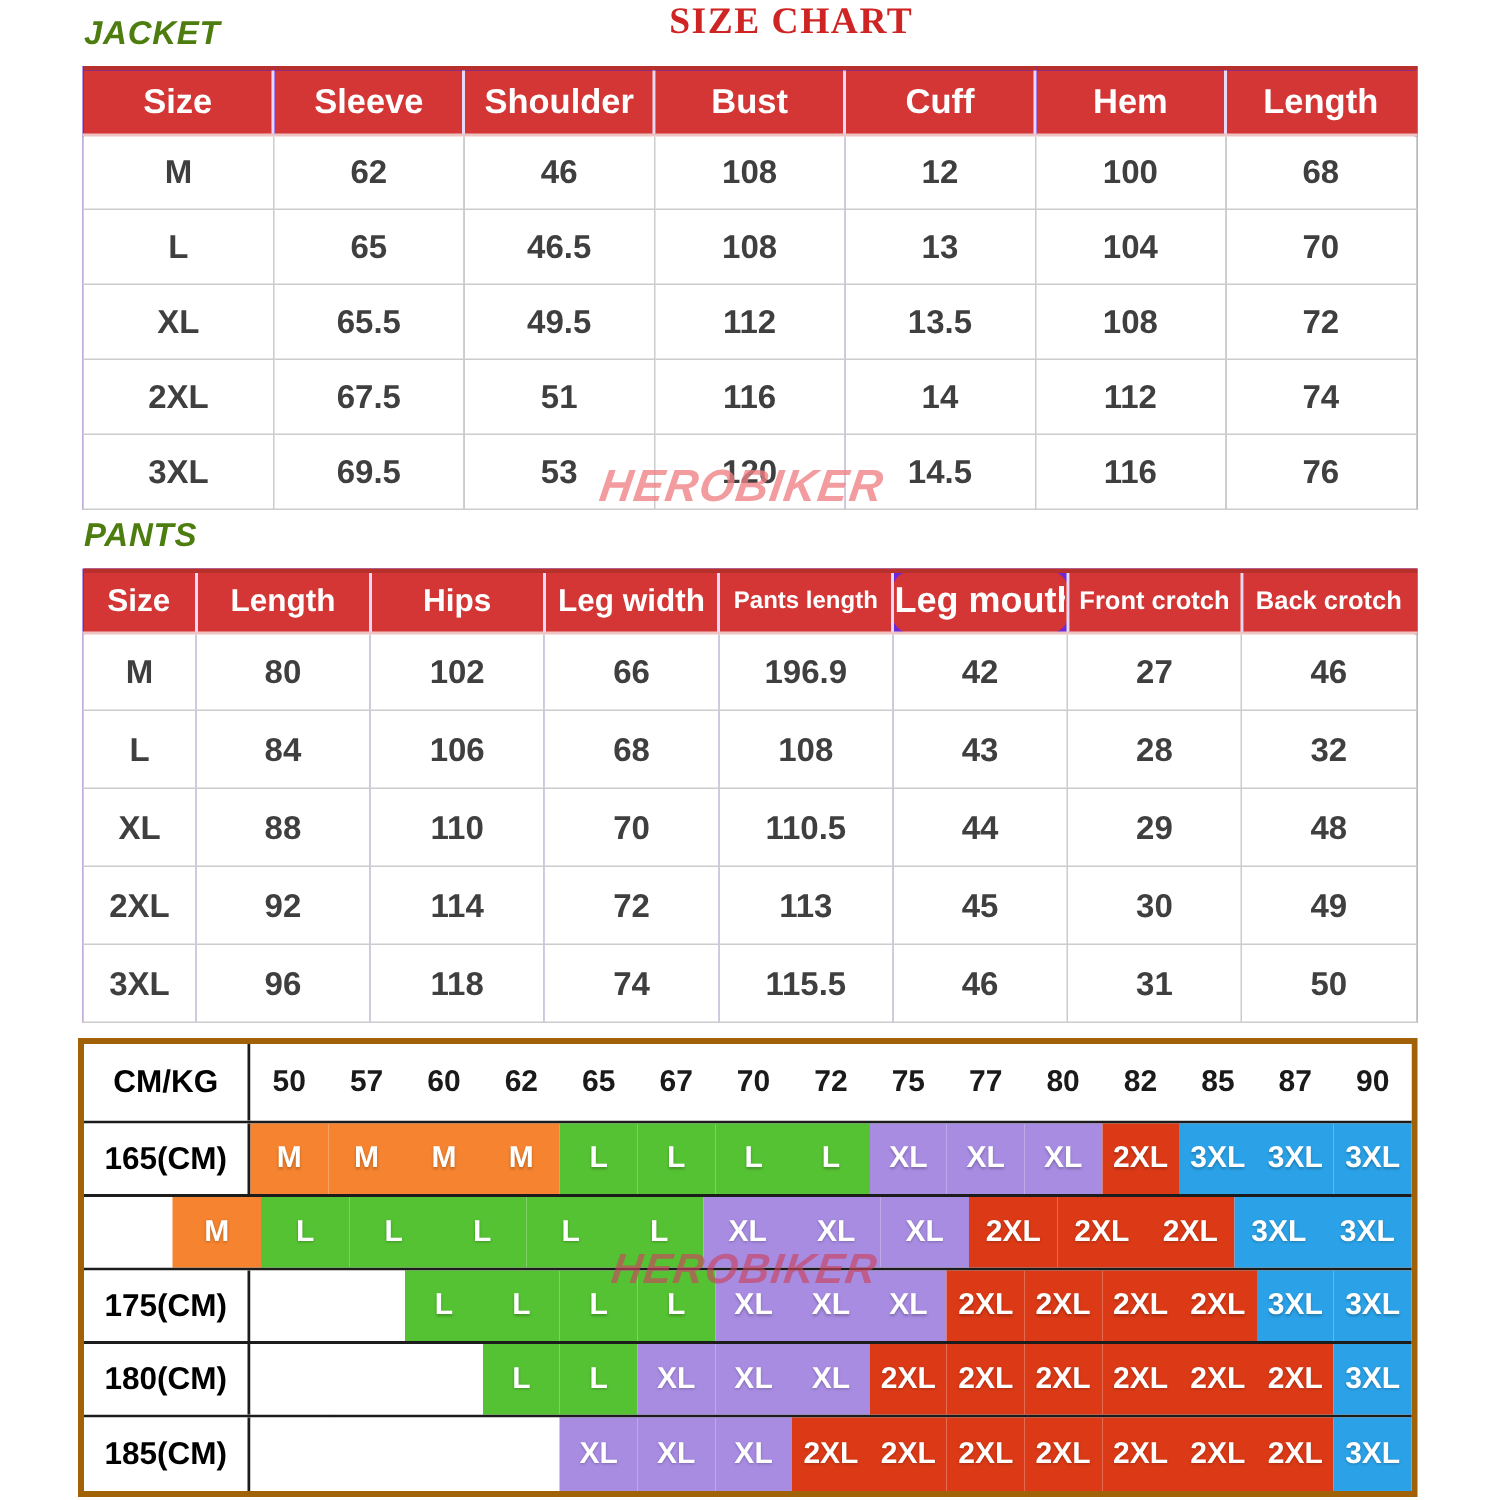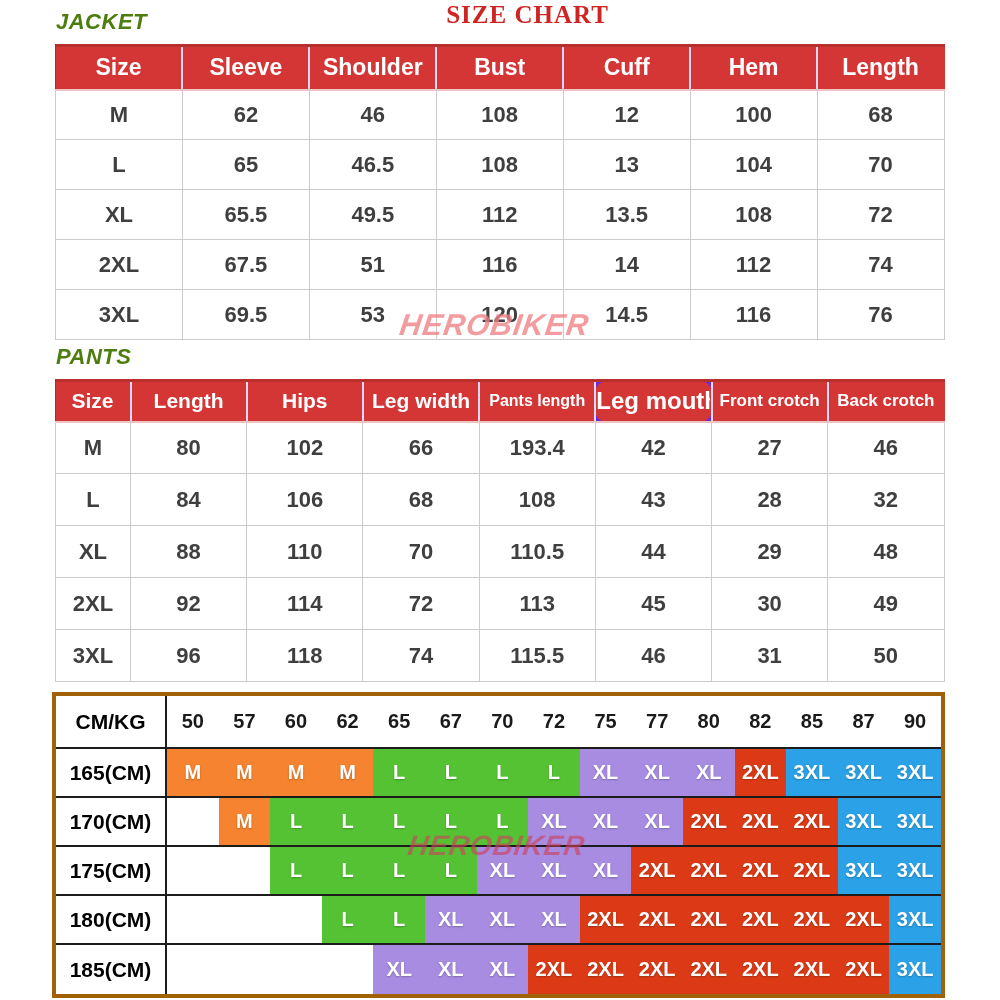--- a/index.html
+++ b/index.html
@@ -211,21 +211,21 @@
         <th>Front crotch</th>
         <th>Back crotch</th>
       </tr>
     </thead>
   <tbody>
       <tr>
         <td>M</td>
         <td>80</td>
         <td>102</td>
         <td>66</td>
-        <td>193.4</td>
+        <td>196.9</td>
         <td>42</td>
         <td>27</td>
         <td>46</td>
       </tr>
       <tr>
         <td>L</td>
         <td>84</td>
         <td>106</td>
         <td>68</td>
         <td>108</td>
@@ -297,21 +297,20 @@
       <div class="m-cell sized" style="background: rgb(85, 194, 51);">L</div>
       <div class="m-cell sized" style="background: rgb(168, 140, 226);">XL</div>
       <div class="m-cell sized" style="background: rgb(168, 140, 226);">XL</div>
       <div class="m-cell sized" style="background: rgb(168, 140, 226);">XL</div>
       <div class="m-cell sized" style="background: rgb(220, 58, 22);">2XL</div>
       <div class="m-cell sized" style="background: rgb(43, 162, 232);">3XL</div>
       <div class="m-cell sized" style="background: rgb(43, 162, 232);">3XL</div>
       <div class="m-cell sized" style="background: rgb(43, 162, 232);">3XL</div>
     </div>
     <div class="m-row">
-      <div class="m-height">170(CM)</div>
       <div class="m-cell"></div>
       <div class="m-cell sized" style="background: rgb(245, 131, 47);">M</div>
       <div class="m-cell sized" style="background: rgb(85, 194, 51);">L</div>
       <div class="m-cell sized" style="background: rgb(85, 194, 51);">L</div>
       <div class="m-cell sized" style="background: rgb(85, 194, 51);">L</div>
       <div class="m-cell sized" style="background: rgb(85, 194, 51);">L</div>
       <div class="m-cell sized" style="background: rgb(85, 194, 51);">L</div>
       <div class="m-cell sized" style="background: rgb(168, 140, 226);">XL</div>
       <div class="m-cell sized" style="background: rgb(168, 140, 226);">XL</div>
       <div class="m-cell sized" style="background: rgb(168, 140, 226);">XL</div>

